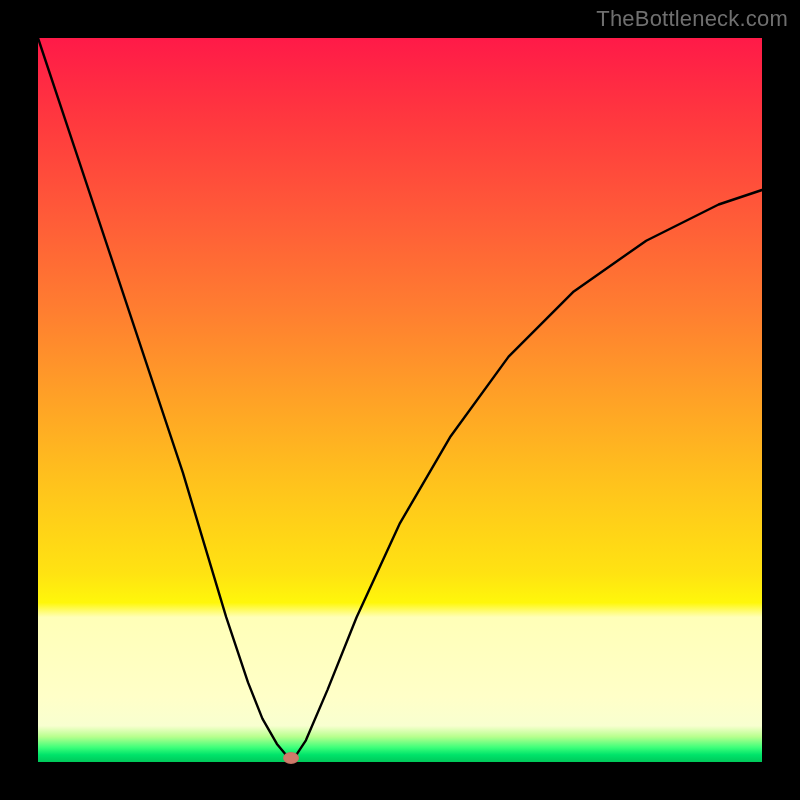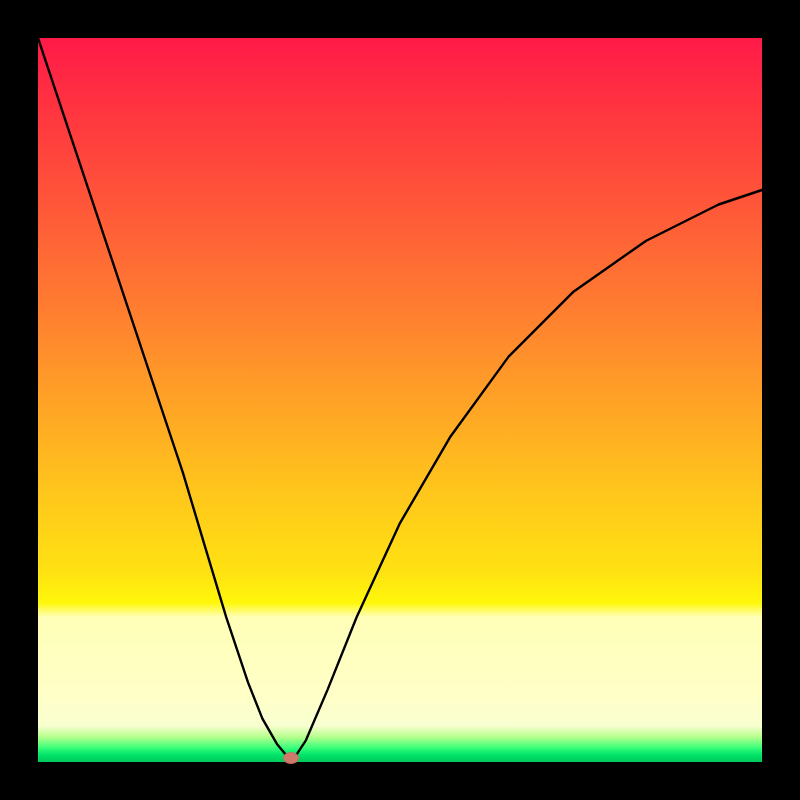--- a/index.html
+++ b/index.html
@@ -68,20 +68,21 @@
     border-radius: 50%;
     background: #cf7a6a;
     box-shadow: 0 0 0 1px rgba(0,0,0,0.05) inset;
   }
 </style>
 </head>
 <body>
 
 <div class="frame">
 
+  <div class="watermark">TheBottleneck.com</div>
 
   <div class="plot-area">
 
     <svg class="curve" viewBox="0 0 724 724" preserveAspectRatio="none">
       <path id="curve-path" d="M0.0 0.0 L36.2 108.6 L72.4 217.2 L108.6 325.8 L144.8 434.4 L166.5 506.8 L188.2 579.2 L210.0 644.4 L224.4 680.6 L238.9 705.9 L249.8 718.9 L257.0 718.9 L267.9 702.3 L289.6 651.6 L318.6 579.2 L362.0 485.1 L412.7 398.2 L470.6 318.6 L535.8 253.4 L608.2 202.7 L680.6 166.5 L724.0 152.0" fill="none" stroke="#000000" stroke-width="2.4" stroke-linecap="round" stroke-linejoin="round"></path>
     </svg>
 
     <div id="dot" class="bottleneck-dot" style="left: 245.4px; top: 714.38px; background: rgb(207, 122, 106);"></div>
 
   </div>

